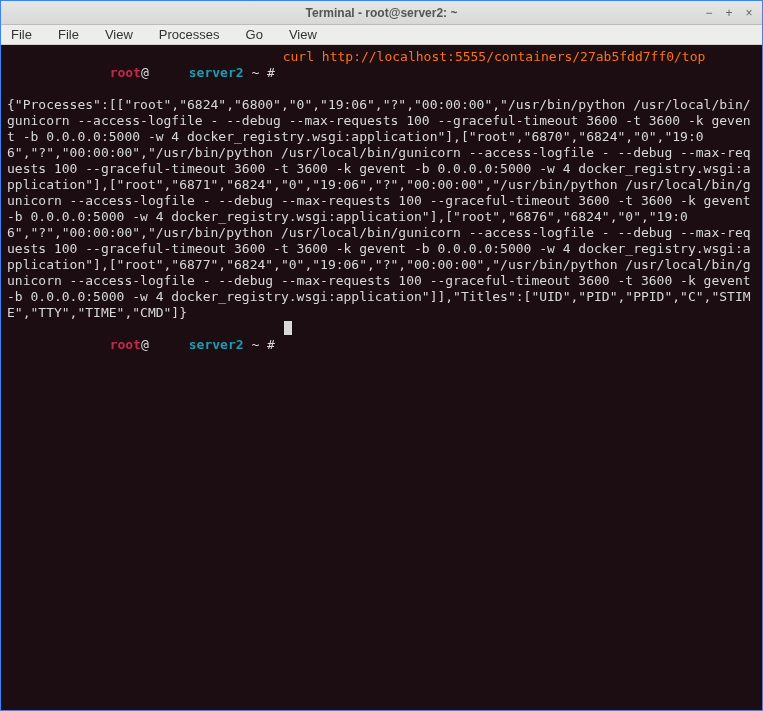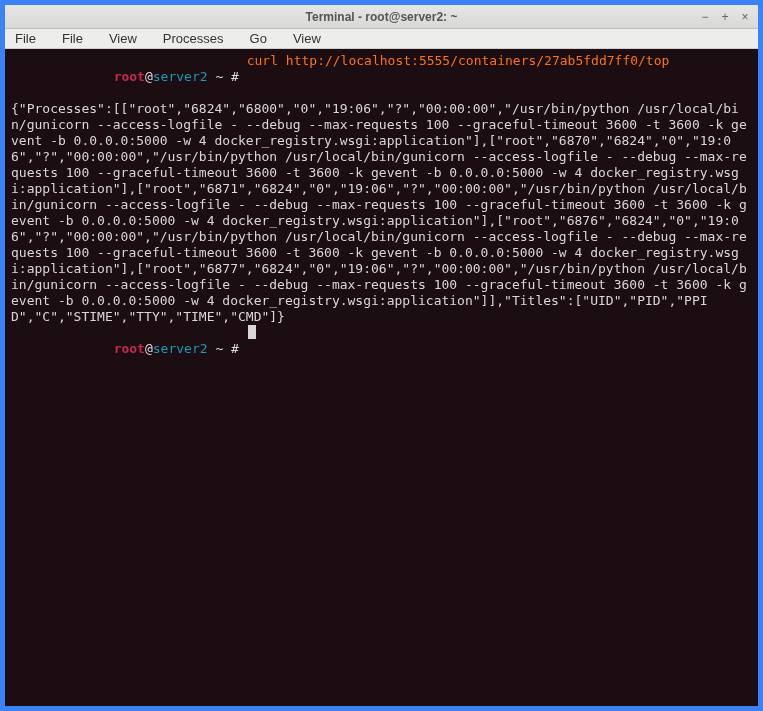--- a/index.html
+++ b/index.html
@@ -1,20 +1,20 @@
 <!DOCTYPE html>
 <html><head>
 <meta charset="utf-8">
 <style>
   * { box-sizing: border-box; margin: 0; padding: 0; }
   html, body { width: 763px; height: 711px; overflow: hidden; font-family: sans-serif; background: #ccc; }
   .window {
     width: 763px; height: 711px;
     display: flex; flex-direction: column;
-    border: 5px solid #3b82f6;
+    border: 1px solid #3b82f6;
     background: #e8e8e6;
   }
   .titlebar {
     height: 24px;
     background: linear-gradient(#e6e6e4, #d8d8d6);
     display: flex; align-items: center;
     border-bottom: 1px solid #bcbcba;
     font-size: 12px;
     color: #3a3a3a;
     position: relative;
@@ -54,21 +54,21 @@
     flex: 1;
     background: #1c0d13;
     color: #d8d8d8;
     font-family: "DejaVu Sans Mono", "Liberation Mono", monospace;
     font-size: 13px;
     line-height: 16px;
     padding: 4px 6px 6px 6px;
     overflow: hidden;
   }
   .prompt-user { color: #c22a4a; font-weight: bold; margin-left: 40px; }
-  .prompt-host { color: #1a9eb3; font-weight: normal; }
+  .prompt-host { color: #1a9eb3; font-weight: bold; padding-left: 40px; }
   .prompt-sep  { color: #d8d8d8; }
   .prompt-tilde { color: #d8d8d8; }
   .prompt-hash { color: #d8d8d8; }
   .prompt-at { color: #d8d8d8; }
   .cmd-text { color: #f97316; }
   .output-block {
     color: #d8d8d8;
     white-space: pre-wrap;
     word-break: break-all;
     width: 100%;

